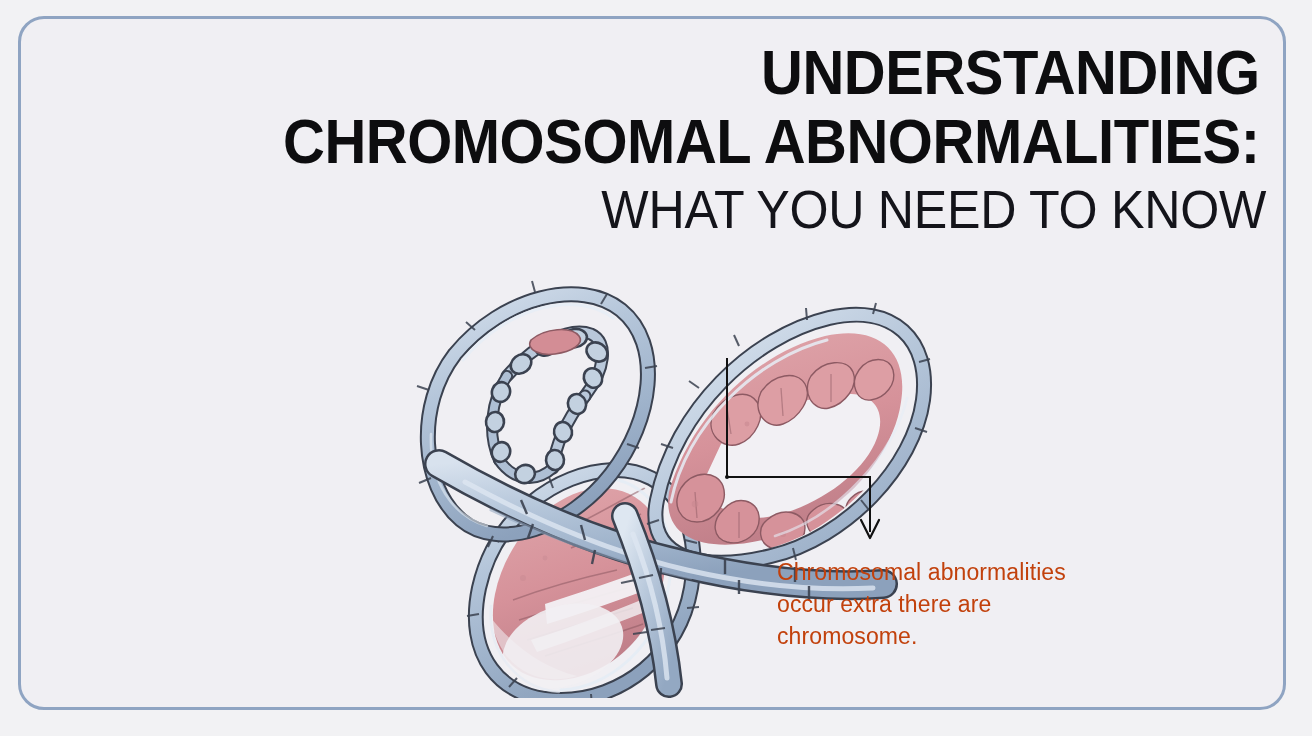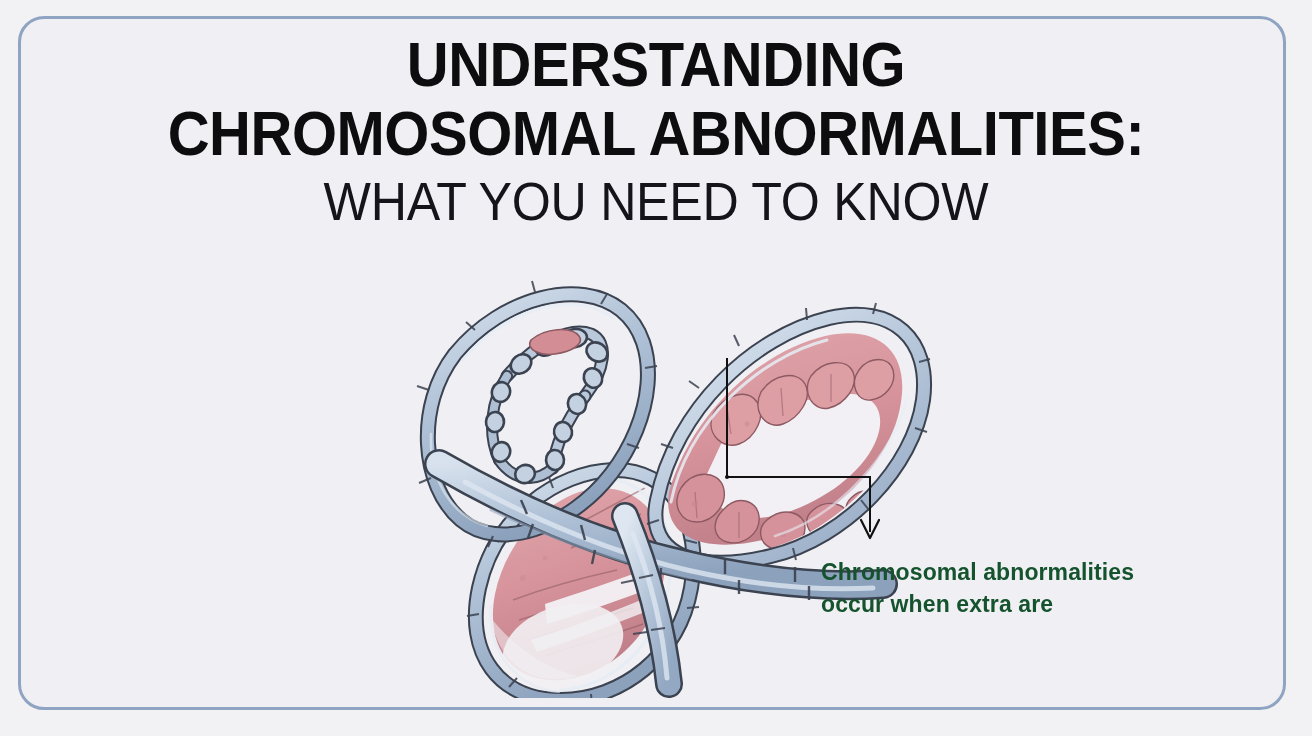--- a/index.html
+++ b/index.html
@@ -33,23 +33,23 @@
     background: #f0eff3;
     border: 3px solid #8fa4c2;
     border-radius: 26px;
     box-sizing: border-box;
   }
 
   
   .title-block {
     position: absolute;
     left: 0;
-    top: 30px;
+    top: 38px;
     width: 1312px;
-    text-align: center;
+    text-align: right;
     pointer-events: none;
   }
   .title-line {
     display: block;
     color: #0d0d0f;
     font-family: "Liberation Sans Narrow", "Liberation Sans", sans-serif;
     font-weight: 700;
     letter-spacing: -0.5px;
     white-space: nowrap;
   }
@@ -98,27 +98,26 @@
 
   
   .caption {
     position: absolute;
     left: 777px;
     top: 556px;
     width: 400px;
   }
   .caption-line {
     display: block;
-    color: #14532d;
+    color: #c2410c;
     font-size: 23px;
     line-height: 32px;
-    font-weight: 700;
+    font-weight: 400;
     letter-spacing: 0.1px;
     white-space: nowrap;
-    margin-left: 44px;
   }
 </style>
 </head>
 <body>
 
 <div id="slide">
 
   <div class="frame"></div>
 
   <div class="title-block">
@@ -358,16 +357,17 @@
   <div class="leader">
     <svg width="220" height="220" viewBox="0 0 220 220" xmlns="http://www.w3.org/2000/svg">
       <path d="M 27 18 L 27 137 L 170 137 L 170 192" fill="none" stroke="#111111" stroke-width="2"></path>
       <path d="M 161 180 L 170 198 L 179 180" fill="none" stroke="#111111" stroke-width="2.2" stroke-linecap="round" stroke-linejoin="round"></path>
       <circle cx="27" cy="137" r="2" fill="#111111"></circle>
     </svg>
   </div>
 
   <div class="caption">
     <span class="caption-line">Chromosomal abnormalities</span>
-    <span class="caption-line">occur when extra are</span>
+    <span class="caption-line">occur extra there are</span>
+    <span class="caption-line">chromosome.</span>
   </div>
 
 </div>
 
 </body></html>

